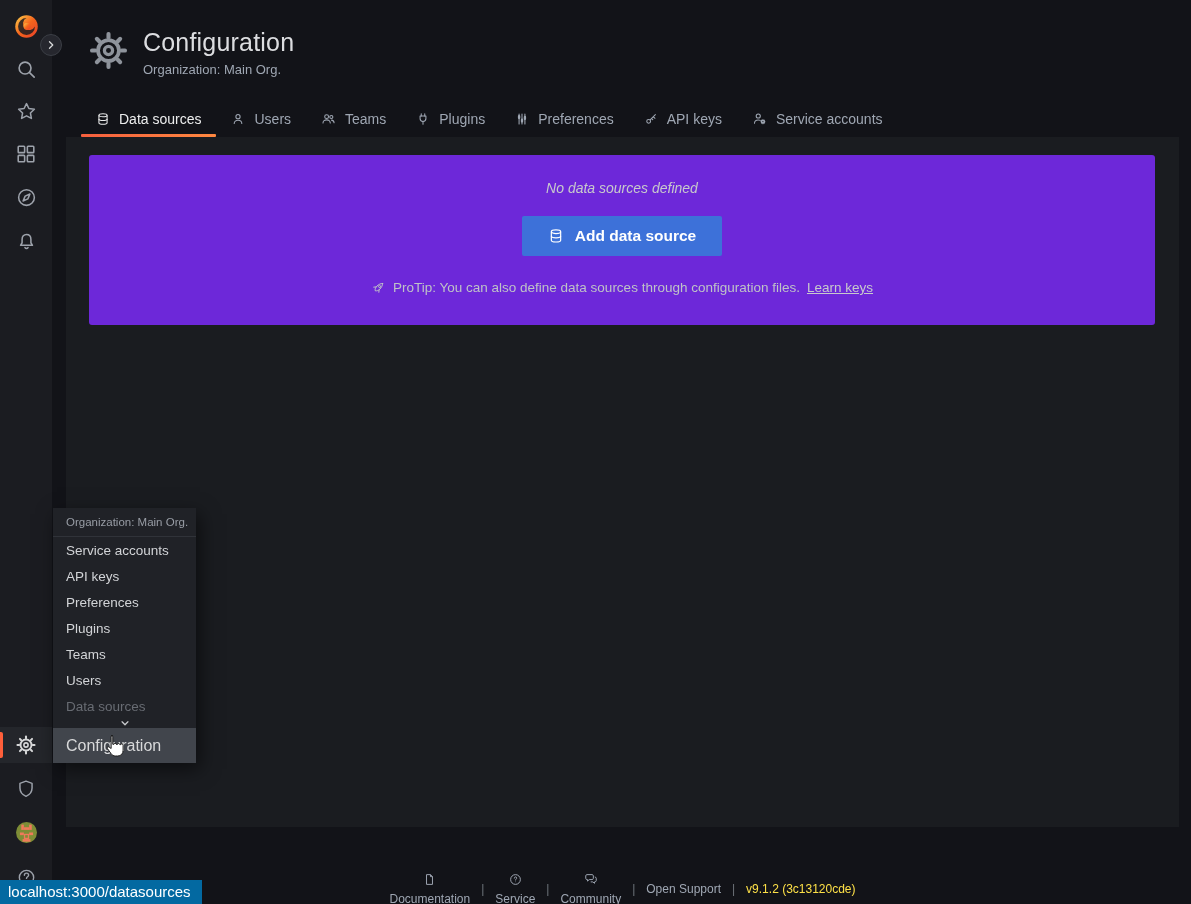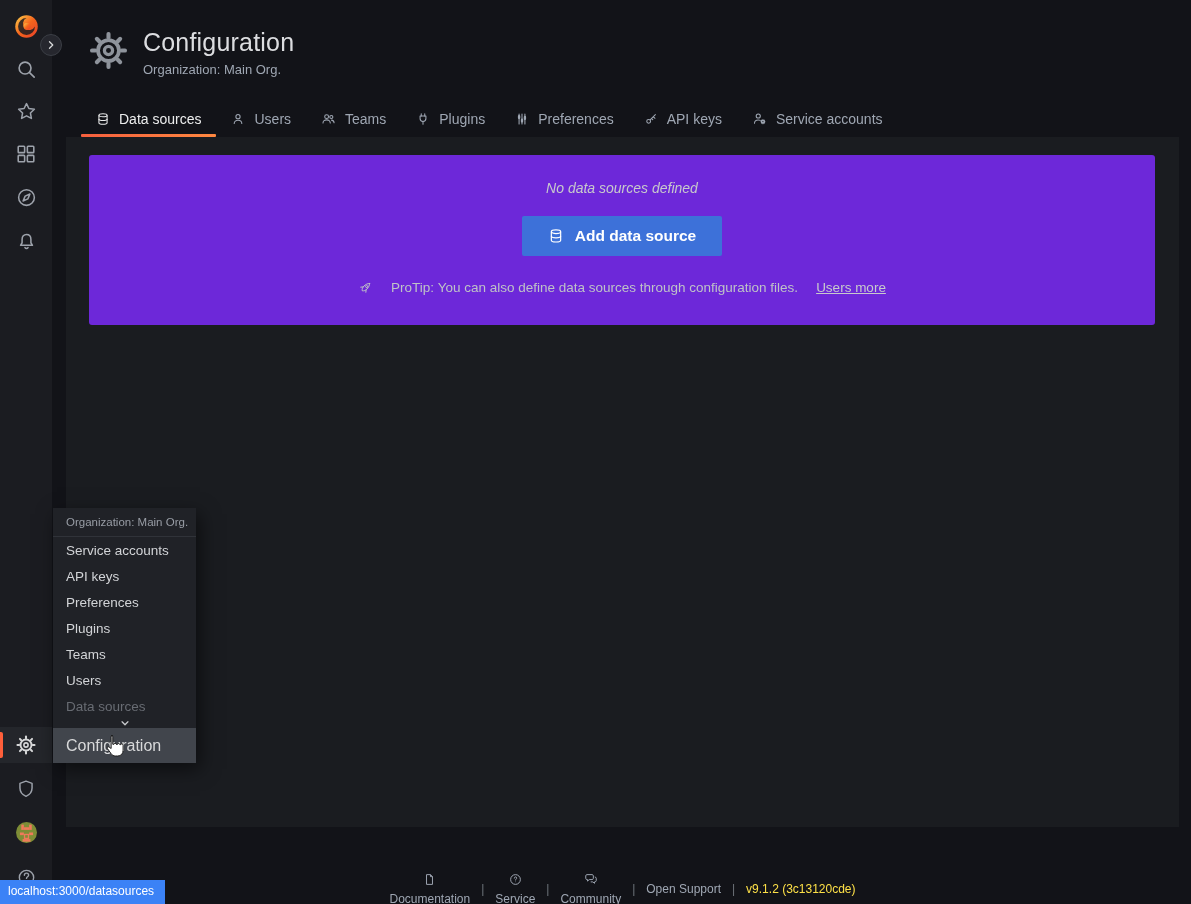--- a/index.html
+++ b/index.html
@@ -54,21 +54,21 @@
     position:absolute; left:23px; top:18px; right:24px; height:170px;
     background:#6d28d9; border-radius:3px;
     display:flex; flex-direction:column; align-items:center;
   }
   .empty-msg { margin-top:25px; font-style:italic; font-size:14px; color:#c8c9cc; }
   .add-btn {
     margin-top:20px; height:40px; padding:12px 26px; border:none; border-radius:2px;
     background:#3d71d9; color:#ffffff; font-family:inherit; font-size:15.5px; font-weight:700;
     display:flex; align-items:center; gap:11px; cursor:pointer;
   }
-  .protip { margin-top:24px; font-size:13.5px; color:#bfc2c7; display:flex; align-items:center; gap:18px; }
+  .protip { margin-top:24px; font-size:13.5px; color:#bfc2c7; display:flex; align-items:center; gap:7px; }
   .learn-more { color:#c8c9cc; text-decoration:underline; cursor:pointer; }
 
   
   .footer {
     position:absolute; left:66px; top:872px; width:1113px;
     display:flex; justify-content:center; align-items:center;
     font-size:12px; color:#9fa7b3;
   }
   .footer .f-link { display:flex; align-items:center; gap:6px; cursor:pointer;flex-direction:column; }
   .footer .sep { margin:0 11px; color:#6e737b; }
@@ -91,21 +91,21 @@
   .scroll-chevron { height:9px; display:flex; justify-content:center; align-items:center; color:#c7c9cc; }
   .menu-title-row {
     height:35px; background:#41454c; display:flex; align-items:center; padding-left:13px;
     font-size:16px; color:#d8d9da; cursor:pointer;
   }
 
   
   .hand-cursor { position:absolute; left:102px; top:734px; z-index:50; pointer-events:none; }
   .status-bar {
     position:absolute; left:0; bottom:0; height:24px; z-index:45;
-    background:#3b82f6; color:#ffffff; font-size:12px;
+    background:#0369a1; color:#ffffff; font-size:15px;
     display:flex; align-items:center; padding:0 11px 2px 8px;
   }
 </style>
 </head>
 <body>
 
 <div class="sidebar">
   <div class="side-icon" style="top:12px;height:28px;">
     <svg width="27" height="27" viewBox="0 0 24 24">
       <defs>
@@ -312,21 +312,21 @@
     </button>
     <div class="protip">
       <svg width="15" height="15" viewBox="0 0 24 24" fill="none" stroke="currentColor" stroke-width="1.5" stroke-linecap="round">
         <g transform="rotate(45 12 12)">
           <path d="M12 2.8 C14.4 5.2 15.4 8.8 15.4 12.2 C15.4 15.2 14.4 17.8 12 19.4 C9.6 17.8 8.6 15.2 8.6 12.2 C8.6 8.8 9.6 5.2 12 2.8 Z"></path>
           <circle cx="12" cy="9.6" r="1.7"></circle>
           <path d="M8.6 14 L6.2 17 M15.4 14 L17.8 17"></path>
         </g>
       </svg>
       <span>ProTip: You can also define data sources through configuration files.</span>
-      <span class="learn-more">Users more</span>
+      <span class="learn-more">Learn keys</span>
     </div>
   </div>
 </div>
 
 <div class="footer">
   <span class="f-link">
     <svg width="13" height="13" viewBox="0 0 24 24" fill="none" stroke="currentColor" stroke-width="1.8" stroke-linejoin="round">
       <path d="M6.5 3 H13.8 L17.5 6.7 V21 H6.5 Z"></path>
         <path d="M13.8 3 V6.7 H17.5"></path>
     </svg>

